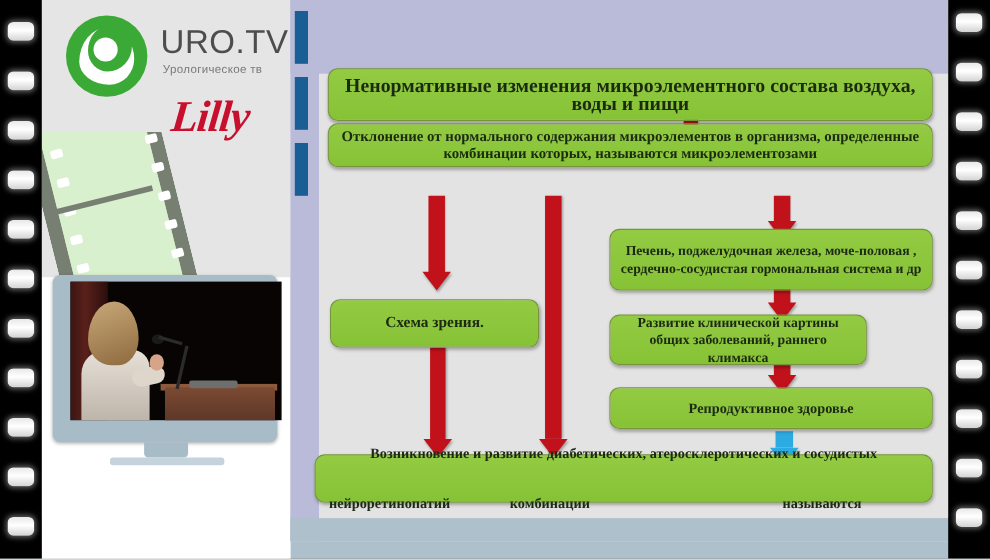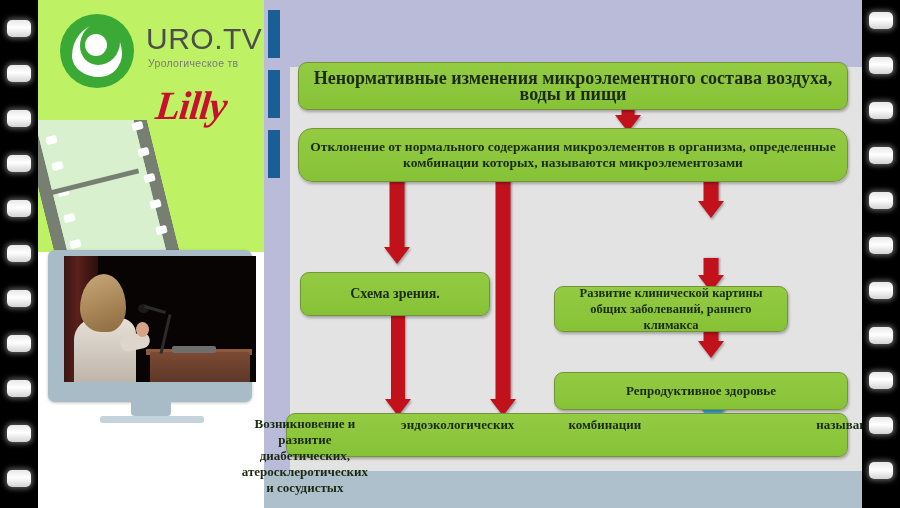--- a/index.html
+++ b/index.html
@@ -11,21 +11,21 @@
   
   .filmstrip{position:absolute;top:0;width:38px;height:508px;background:#000;z-index:40;}
   .filmstrip.left{left:0;}
   .filmstrip.right{right:0;}
   .sprocket{position:absolute;left:7px;width:24px;height:17px;border-radius:5px;
             background:linear-gradient(180deg,#e8e8e8 0%,#ffffff 45%,#d3d3d3 100%);
             box-shadow:0 0 5px 2px rgba(255,255,255,.35);}
 
   
   #leftcol{position:absolute;left:38px;top:0;width:226px;height:508px;background:#ffffff;z-index:10;}
-  #logopanel{position:absolute;left:0;top:0;width:226px;height:252px;background:#bef264;overflow:hidden;}
+  #logopanel{position:absolute;left:0;top:0;width:226px;height:252px;background:#e5e5e5;overflow:hidden;}
 
   .uro-logo{position:absolute;left:22px;top:14px;width:74px;height:74px;}
   .uro-logo .ring{position:absolute;left:0;top:0;width:74px;height:74px;border-radius:50%;
                   background:#3aa935;}
   .uro-logo .swirl{position:absolute;left:12px;top:11px;width:50px;height:52px;
                    border-radius:52% 48% 45% 55%/60% 55% 45% 40%;
                    background:#ffffff;}
   .uro-logo .swirl2{position:absolute;left:20px;top:9px;width:40px;height:42px;
                    border-radius:50% 50% 55% 45%/55% 45% 55% 45%;
                    background:#3aa935;}
@@ -222,42 +222,45 @@
 
     <div class="arrow blue" style="left:434px;top:392px;width:30px;height:32px;">
       <div class="shaft" style="width:16px;height:15px;"></div>
         <div class="head"></div>
     </div>
 
     <div class="gbox" style="left:34px;top:62px;width:550px;height:48px;font-size:18px;">
       <span>Ненормативные изменения микроэлементного состава воздуха, воды и пищи</span>
     </div>
 
-    <div class="gbox" style="left:34px;top:128px;width:550px;height:54px;font-size:13.5px;border-radius:14px;">
+    <div class="gbox" style="left:34px;top:112px;width:550px;height:40px;font-size:13.5px;">
       <span>Отклонение от нормального содержания микроэлементов в организма, определенные комбинации которых, называются микроэлементозами</span>
     </div>
 
+    <div class="gbox" style="left:290px;top:208px;width:294px;height:56px;font-size:12.5px;">
+      <span>Печень, поджелудочная железа, моче-половая , сердечно-сосудистая гормональная система и др</span>
+    </div>
 
     <div class="gbox" style="left:36px;top:272px;width:190px;height:44px;font-size:14px;">
       <span>Схема зрения.</span>
     </div>
 
     <div class="gbox" style="left:290px;top:286px;width:234px;height:46px;font-size:12.5px;">
       <span>Развитие клинической картины общих заболеваний, раннего климакса</span>
     </div>
 
-    <div class="gbox" style="left:290px;top:352px;width:294px;height:38px;font-size:13px;margin-top:20px;">
+    <div class="gbox" style="left:290px;top:352px;width:294px;height:38px;font-size:13px;">
       <span>Репродуктивное здоровье</span>
     </div>
 
     <div class="gbox" style="left:22px;top:413px;width:562px;height:44px;font-size:13px;
-                flex-direction:row;justify-content:center;align-items:stretch;gap:29px;">
+                flex-direction:column;justify-content:center;align-items:stretch;gap:29px;">
       <div style="text-align:center;">Возникновение и развитие диабетических, атеросклеротических и сосудистых</div>
       <div style="display:flex;justify-content:flex-start;padding:0 4px;margin-top:1px;">
-        <span style="flex:0 0 auto;">эндоэкологических</span>
+        <span style="flex:0 0 auto;">нейроретинопатий</span>
         <span style="flex:0 0 auto;margin-left:54px;">комбинации</span>
         <span style="flex:0 0 auto;margin-left:175px;">называются</span>
       </div>
     </div>
 
     <div class="slide-bottomband"></div>
   </div>
 
   <div id="pagefooter"></div>
 

